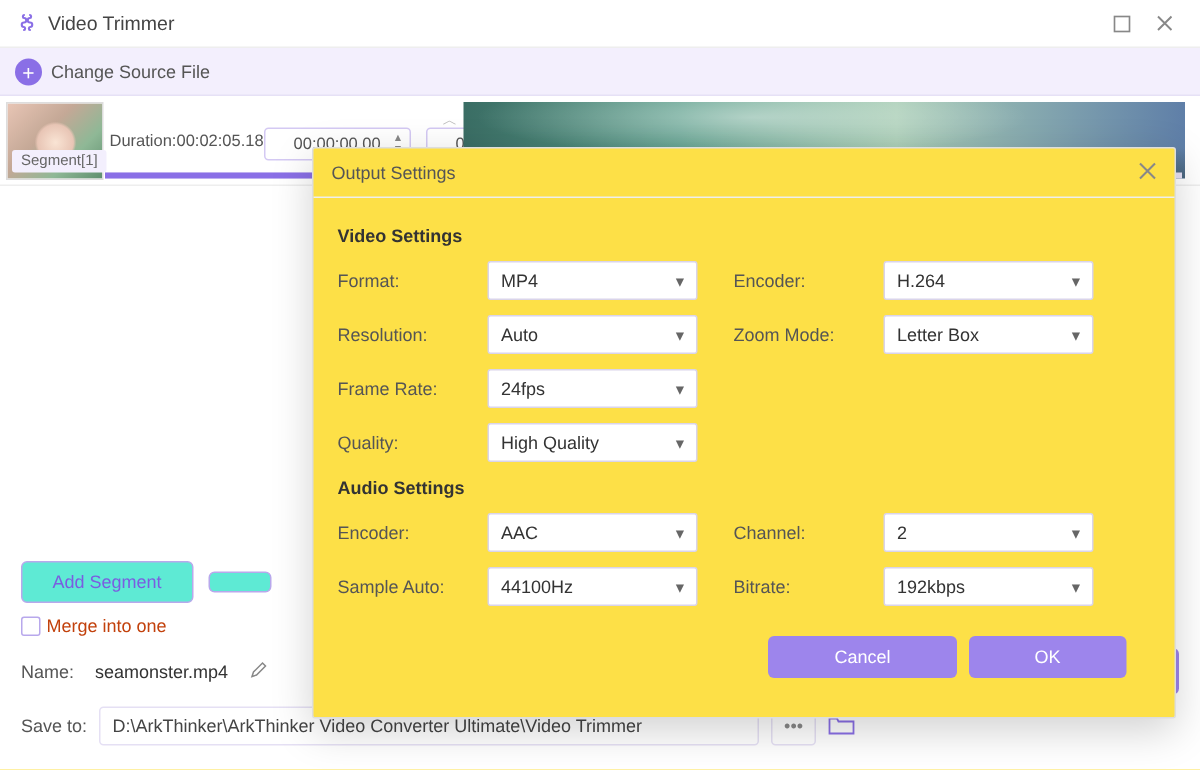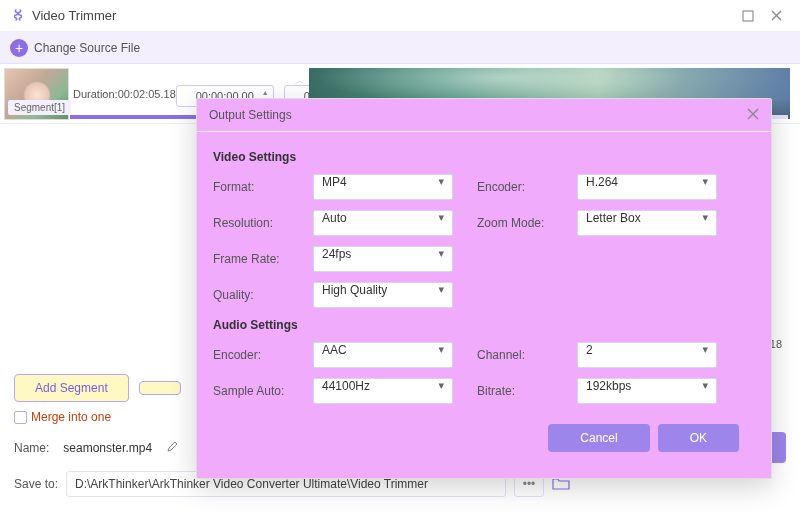--- a/index.html
+++ b/index.html
@@ -21,50 +21,50 @@
 .timebox{width:98px;height:22px;border:1px solid #d4c9f3;border-radius:3px;display:flex;align-items:center;justify-content:center;font-size:11px;color:#555;background:#fff;position:relative}
 .timebox .spin{position:absolute;right:4px;display:flex;flex-direction:column;font-size:7px;color:#888;line-height:7px}
 .chev-col{display:flex;flex-direction:column;justify-content:center;margin-left:2px;color:#bbb;font-size:10px;line-height:9px}
 .preview{flex:1;margin:4px 10px 4px 4px;background:linear-gradient(to right,#3a6d64 0%,#5a9d8a 30%,#a8cdb5 60%,#5f7fa8 100%);position:relative;overflow:hidden}
 .preview::before{content:"";position:absolute;inset:0;background:radial-gradient(ellipse at 40% 20%,rgba(255,255,255,.45) 0%,transparent 45%),linear-gradient(to bottom,transparent 60%,rgba(30,50,40,.35) 100%)}
 .seglbl{position:absolute;top:100px;left:8px;font-size:10px;background:#f3effd;color:#666;padding:2px 6px;border-radius:2px}
 .timeline{position:absolute;top:115px;left:70px;right:12px;height:4px;background:#e6e1f6}
 .timeline-fill{position:absolute;left:0;top:0;height:100%;width:32%;background:#8a6fe6}
 .controls{position:absolute;left:0;right:0;bottom:0;padding:8px 14px}
 .row{display:flex;align-items:center;margin-bottom:8px;gap:10px}
-.btn-outline{padding:6px 20px;border:1px solid #b8a8ec;border-radius:4px;background:#fef9c3;color:#7a5ee0;font-size:12px;cursor:pointer}
+.btn-outline{padding:6px 20px;border:1px solid #b8a8ec;border-radius:4px;background:#5eead4;color:#7a5ee0;font-size:12px;cursor:pointer}
 .chk{display:flex;align-items:center;gap:4px;font-size:12px;color:#c2410c}
 .chk .box{width:13px;height:13px;border:1px solid #b8a8ec;border-radius:2px;background:#fff}
 .lbl{font-size:12px;color:#555}
 .val{font-size:12px;color:#333;margin-left:4px}
 .pencil{color:#999;margin-left:4px;cursor:pointer}
 .output-box{border:2px solid #e74c3c;padding:4px 8px;display:flex;align-items:center;gap:6px;border-radius:2px}
 .output-box .gear{color:#8a6fe6;cursor:pointer}
 .export-btn{background:#9d85ec;color:#fff;padding:8px 34px;border:none;border-radius:4px;font-size:13px;cursor:pointer}
 .saveto-row{display:flex;align-items:center;gap:8px}
 .saveto-input{flex:1;max-width:440px;padding:5px 8px;border:1px solid #e5e0f4;border-radius:3px;font-size:12px;color:#444;background:#fff}
 .dots-btn{width:30px;height:26px;border:1px solid #e5e0f4;border-radius:3px;display:flex;align-items:center;justify-content:center;color:#888;cursor:pointer;background:#fff}
 .folder-btn{color:#8a6fe6;cursor:pointer;font-size:14px}
 .time-full{position:absolute;right:18px;top:338px;font-size:11px;color:#555}
 
 .modal-overlay{position:absolute;inset:0;pointer-events:none}
-.modal{position:absolute;left:196px;top:98px;width:576px;background:#f0abfc;border:1px solid #ddd;box-shadow:0 8px 28px rgba(0,0,0,.18);border-radius:2px;pointer-events:auto}
+.modal{position:absolute;left:208px;top:98px;width:576px;background:#fde047;border:1px solid #ddd;box-shadow:0 8px 28px rgba(0,0,0,.18);border-radius:2px;pointer-events:auto}
 .modal-head{display:flex;align-items:center;padding:8px 12px;border-bottom:1px solid #eee}
 .modal-head .t{font-size:12px;color:#555}
 .modal-head .close{margin-left:auto;cursor:pointer;color:#888;font-size:14px}
 .modal-body{padding:12px 16px}
 .sect{font-weight:700;font-size:12px;color:#333;margin:6px 0 10px}
 .frow{display:flex;align-items:center;margin-bottom:10px}
 .flbl{width:100px;font-size:12px;color:#555}
-.sel{position:relative;height:26px;border:1px solid #d9d4ea;border-radius:2px;display:flex;align-items:flex-start;padding:0 8px;font-size:12px;color:#333;background:#fff;cursor:pointer}
+.sel{position:relative;height:26px;border:1px solid #d9d4ea;border-radius:2px;display:flex;align-items:center;padding:0 8px;font-size:12px;color:#333;background:#fff;cursor:pointer}
 .sel::after{content:"▾";position:absolute;right:8px;color:#666;font-size:11px}
 .sel.w1{width:140px}
 .col2{display:flex;align-items:center;margin-left:24px}
 .modal-foot{display:flex;align-items:center;padding:10px 16px 14px;gap:8px;margin-top:6px}
-.btn-p{background:#9d85ec;color:#fff;border:none;padding:7px 32px;border-radius:4px;font-size:12px;cursor:pointer}
+.btn-p{background:#9d85ec;color:#fff;border:none;padding:7px 44px;border-radius:4px;font-size:12px;cursor:pointer}
 .btn-p.reset{padding:7px 22px}
 
 .arrow{position:absolute;left:290px;top:200px;width:150px;height:280px;pointer-events:none}
 </style>
 </head>
 <body>
 
 <div class="titlebar">
   <span class="logo">
     <svg width="16" height="16" viewBox="0 0 16 16">

